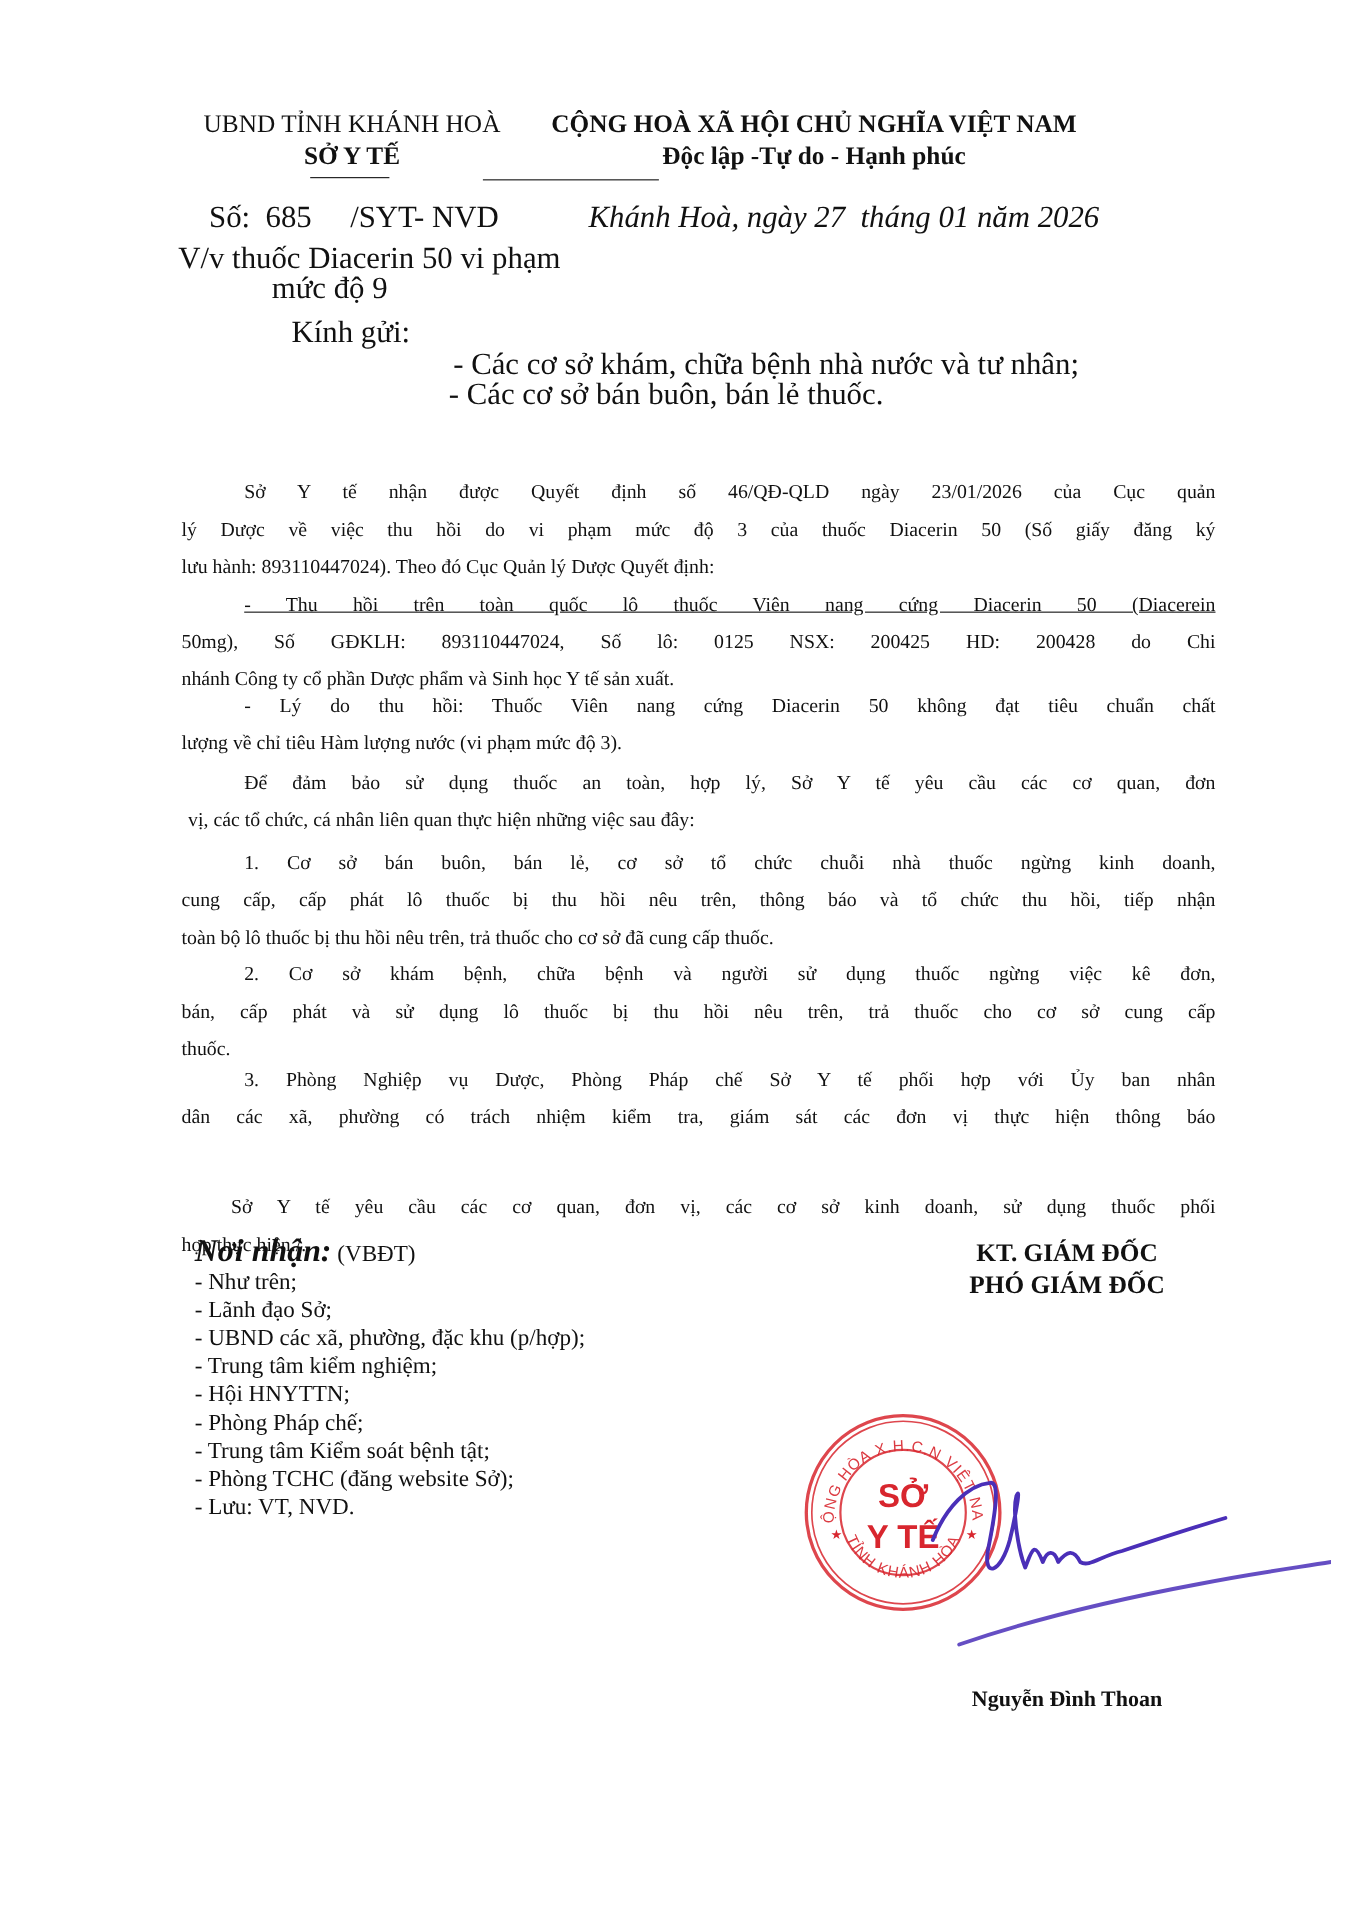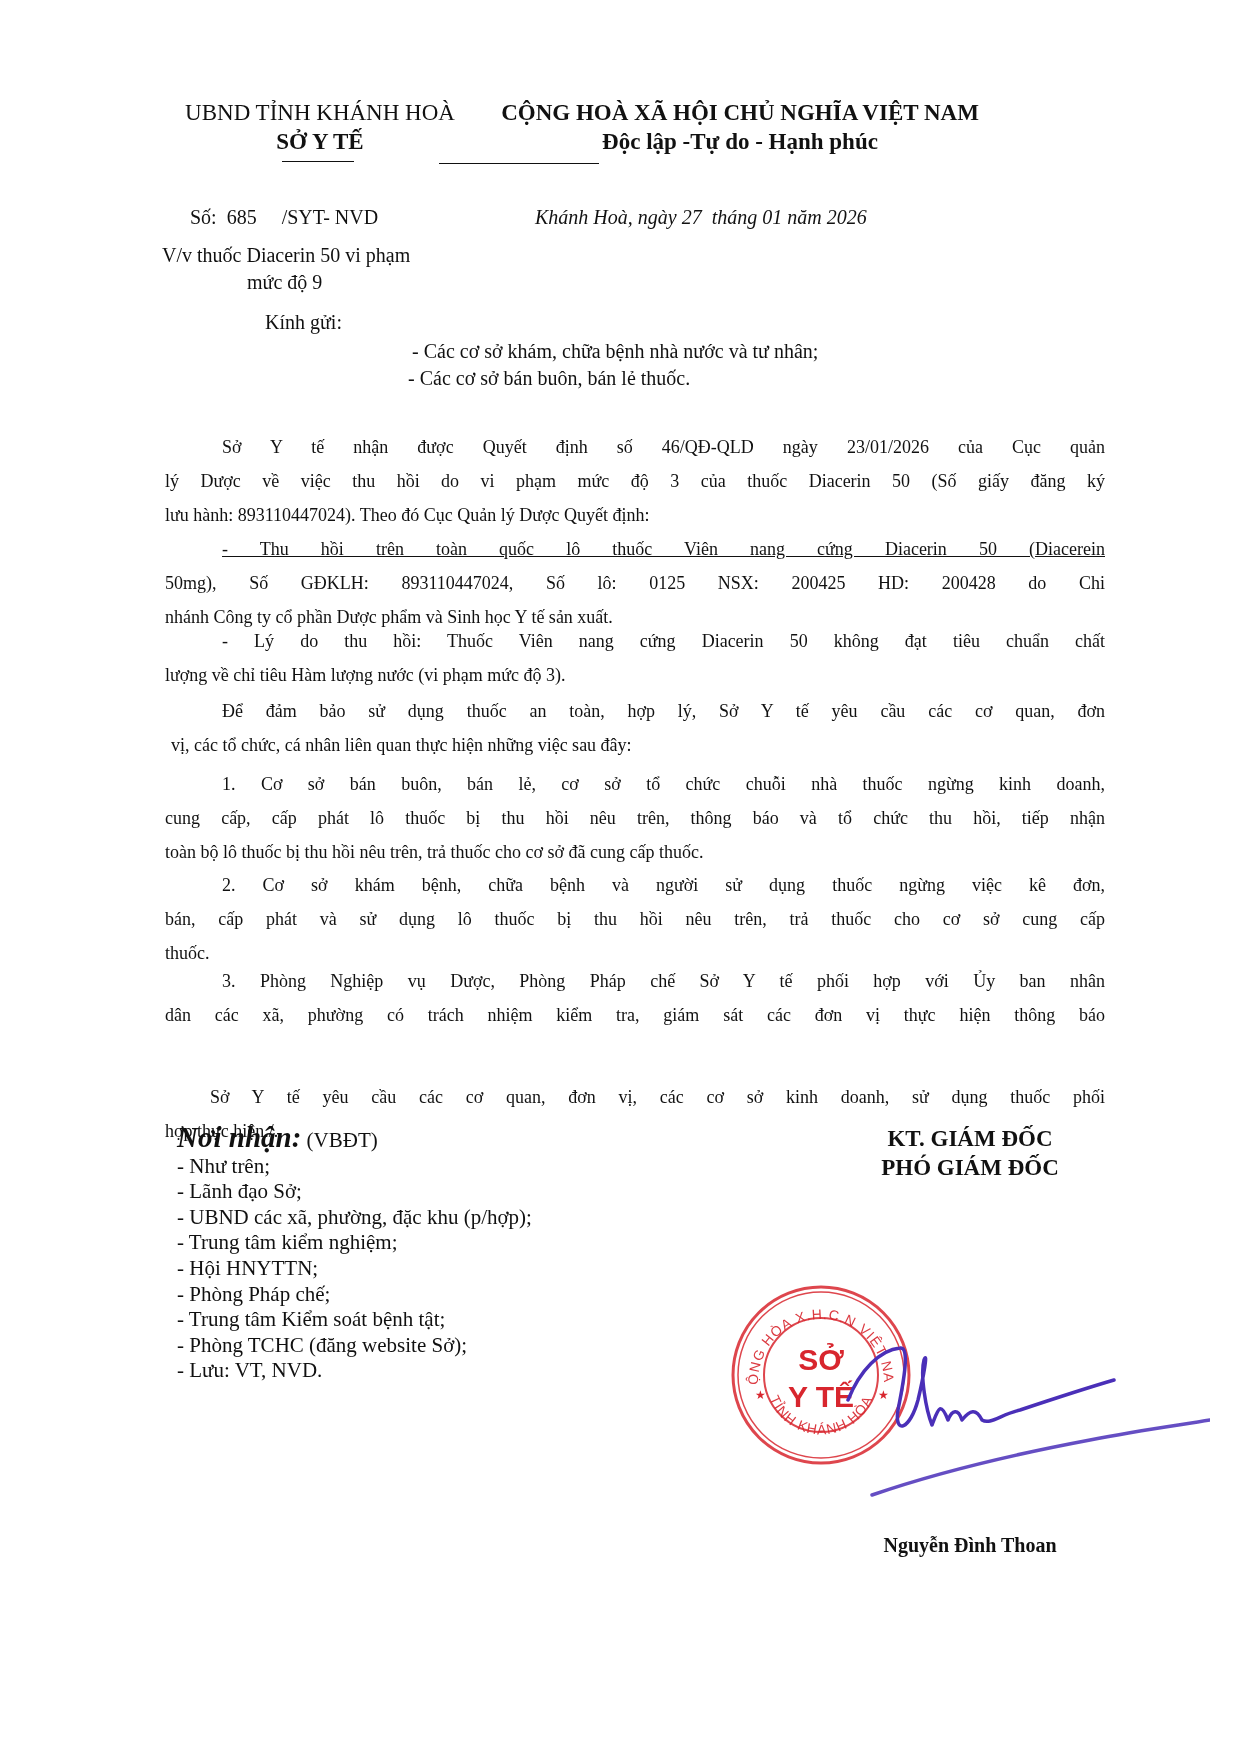--- a/index.html
+++ b/index.html
@@ -1,19 +1,19 @@
 <!DOCTYPE html>
 <html><head>
 <meta charset="utf-8">
 <style>
   html, body { margin: 0; padding: 0; background: #ffffff; }
   body { width: 1241px; height: 1755px; position: relative; overflow: hidden;
          font-family: "Liberation Serif", serif; color: #111; }
   .abs { position: absolute; white-space: nowrap; }
-  .f22 { font-size: 20px; margin-top: 24px; }
+  .f22 { font-size: 28px; }
   .f23 { font-size: 23px; }
   .b { font-weight: bold; }
   .i { font-style: italic; }
   .center { text-align: center; }
   .uline { position: absolute; height: 1px; background: #111; }
   .para { position: absolute; left: 192px; width: 912px; font-size: 18px; line-height: 34px;
           text-align: justify; white-space: normal; margin-top: 32px; }
   .para .ln { display: block; text-align: justify; text-align-last: justify; white-space: nowrap; }
   .para .ln.last { text-align-last: left; }
   .recip { position: absolute; left: 177px; font-size: 21px; line-height: 25.6px; }

